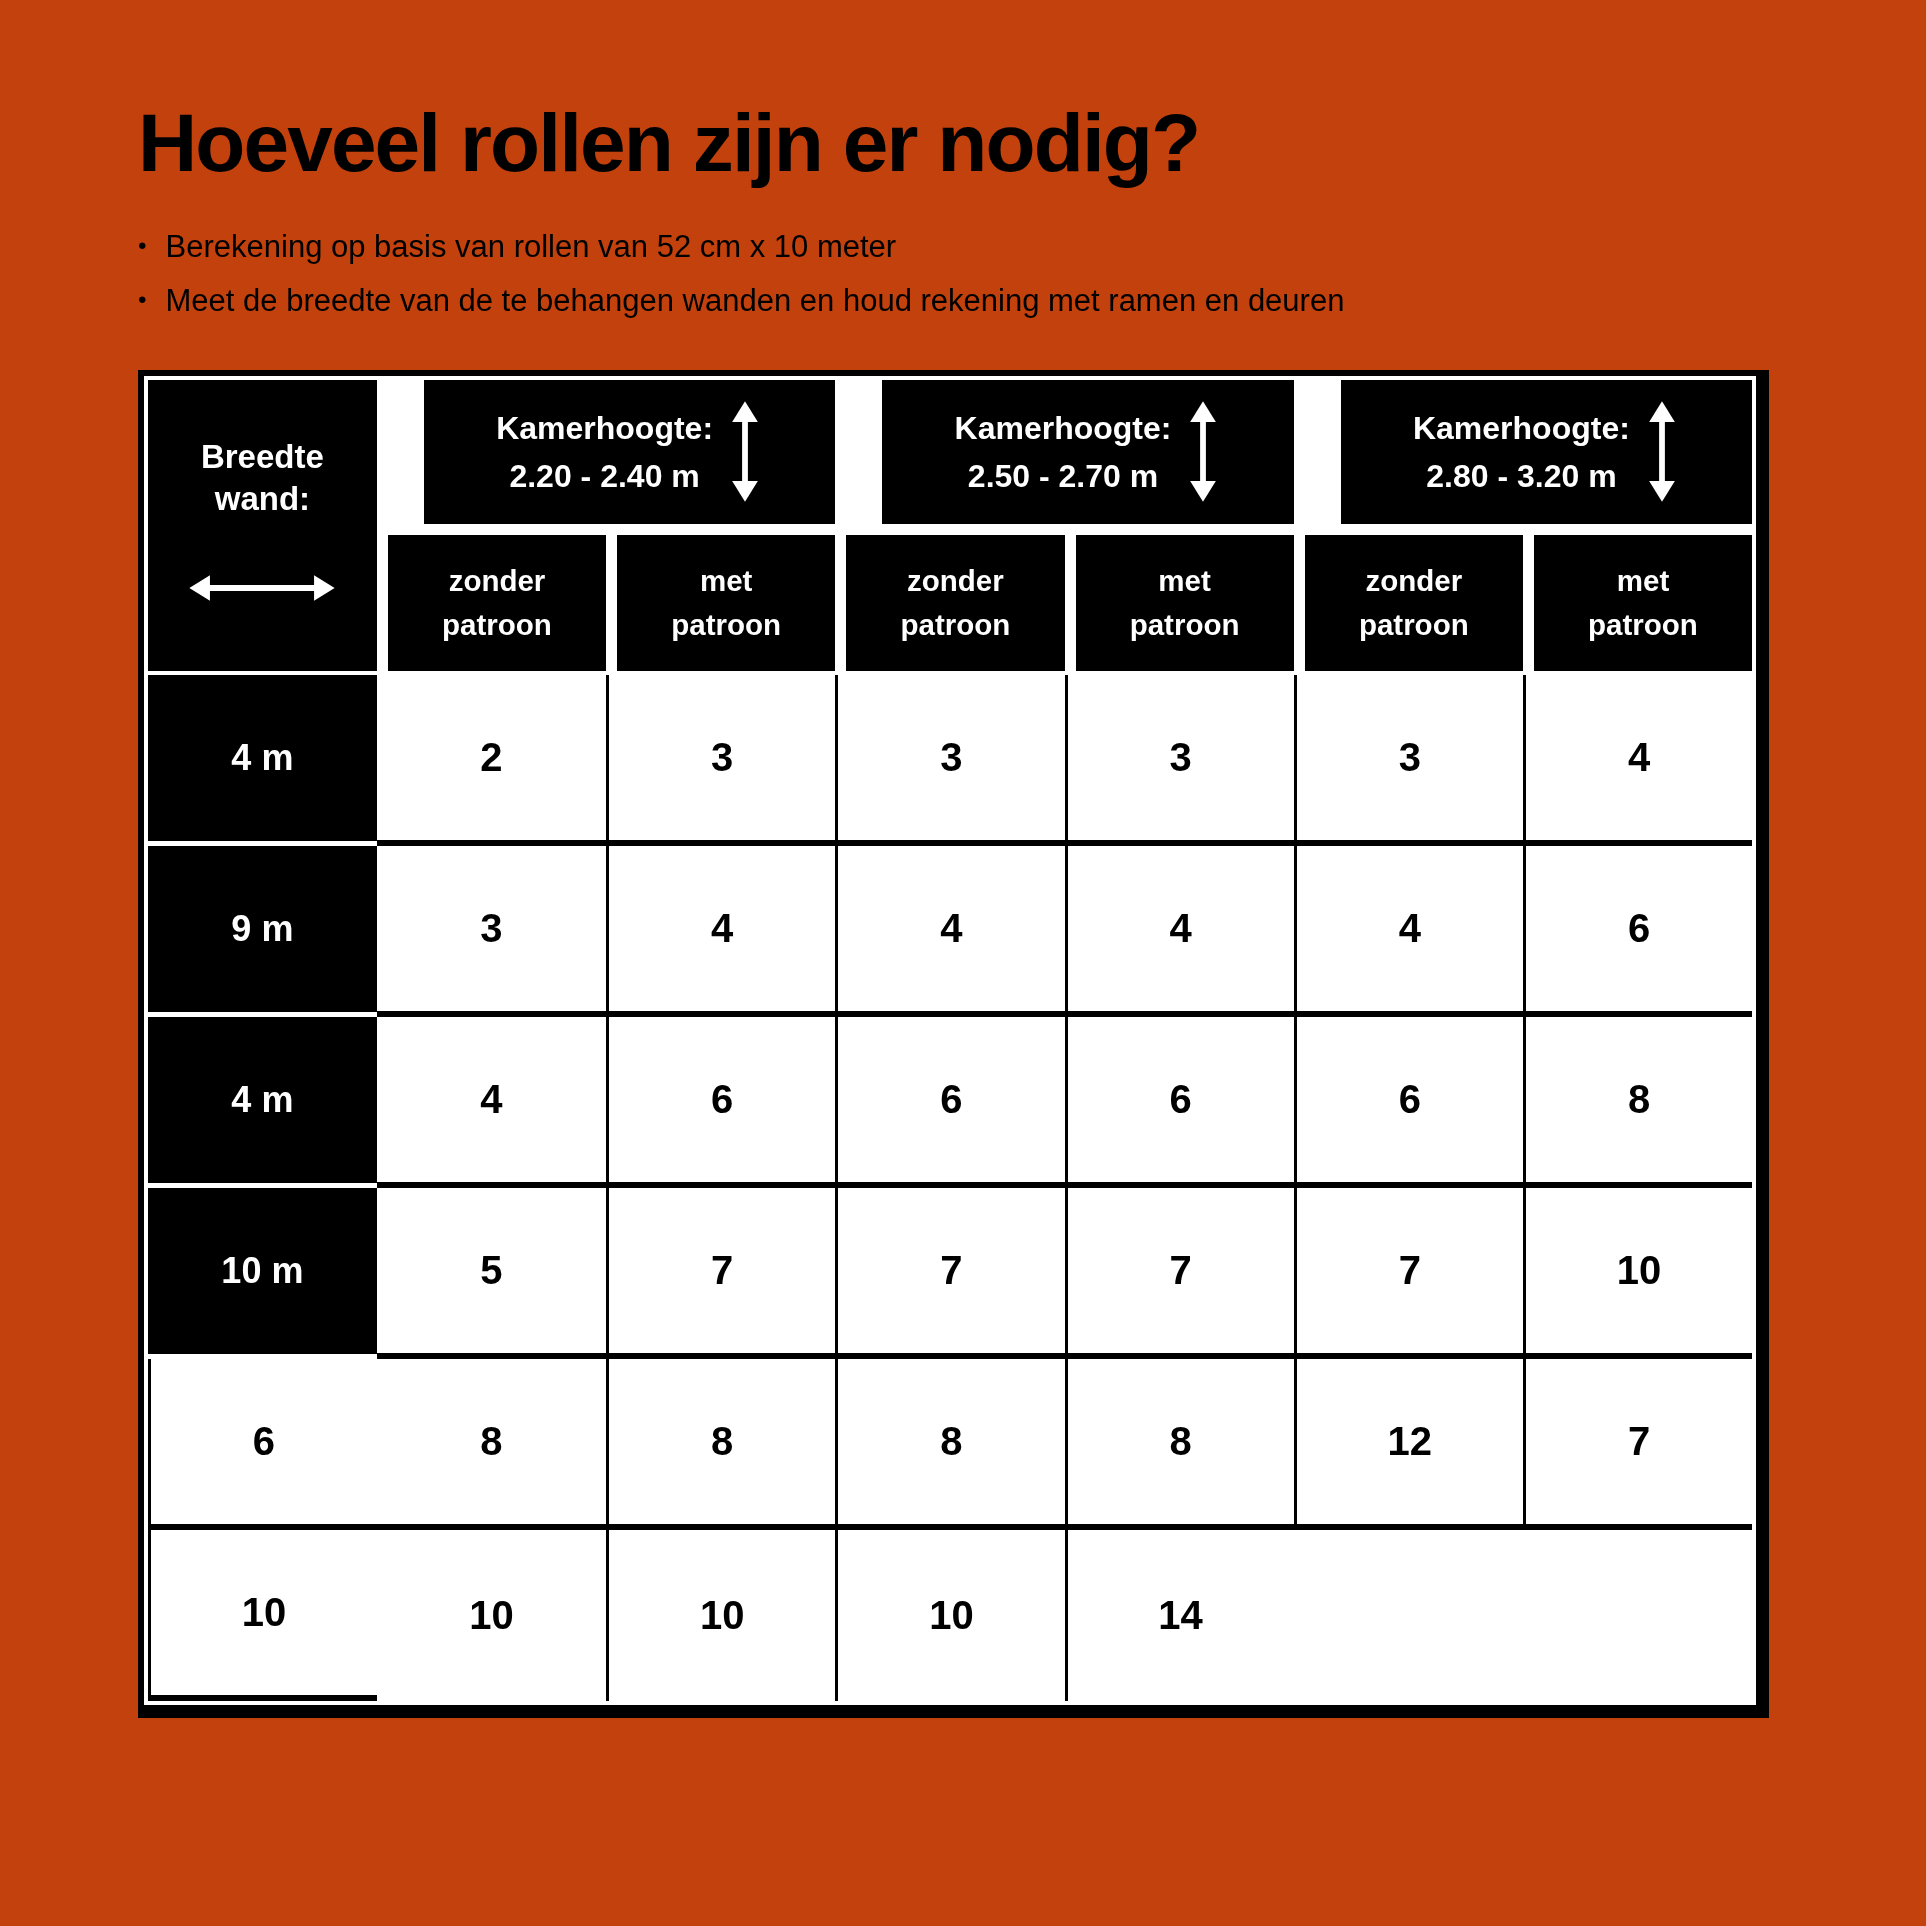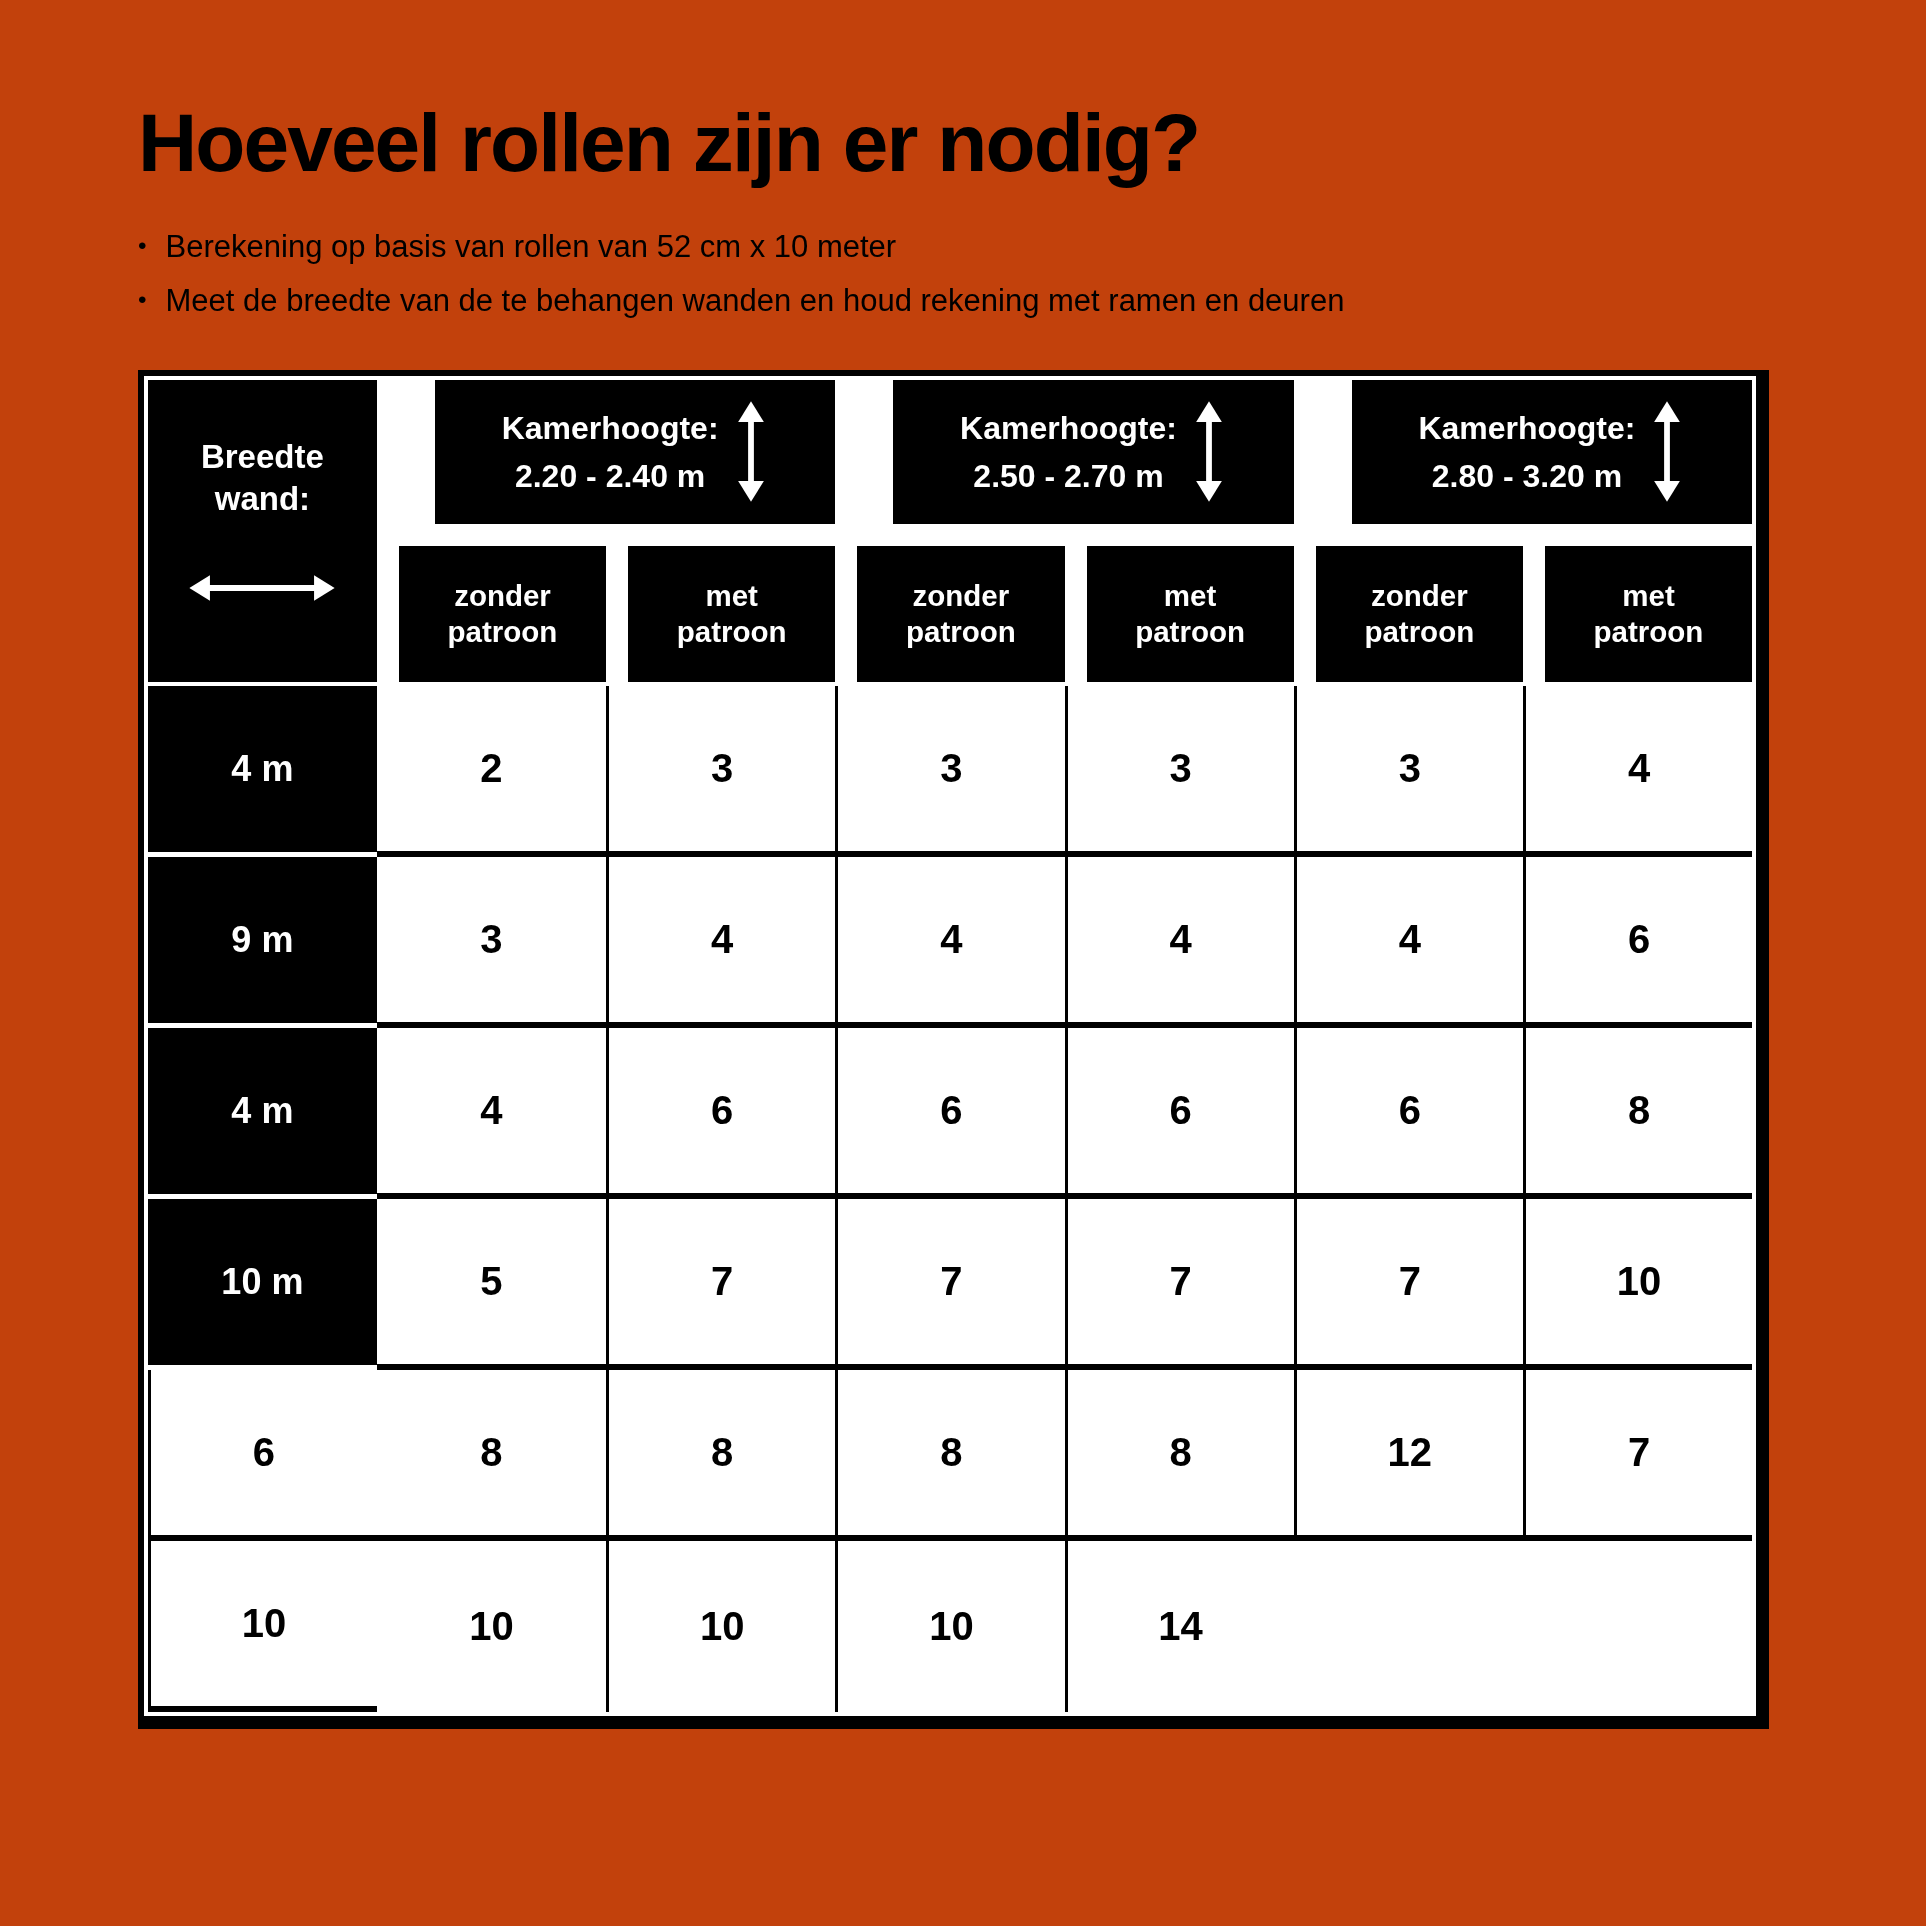--- a/index.html
+++ b/index.html
@@ -49,21 +49,21 @@
     border-style: solid;
     border-color: #000000;
     border-width: 6.4px 13px 13px 6.4px;
     padding: 3.9px;
     background: #ffffff;
   }
   .thead {
     display: grid;
     grid-template-columns: 229px repeat(6, 1fr);
     grid-template-rows: 144px 136px;
-    gap: 22px;
+    gap: 11px;
   }
   .corner {
     grid-column: 1;
     grid-row: 1 / 3;
     background: #000000;
     color: #ffffff;
     display: flex;
     flex-direction: column;
     align-items: center;
     padding-top: 56px;
@@ -99,21 +99,21 @@
     display: flex;
     align-items: center;
     justify-content: center;
     text-align: center;
   }
   .sub span {
     display: inline-block;
     max-width: 154px;
     font-size: 29.5px;
     font-weight: 700;
-    line-height: 36px;
+    line-height: 44px;
   }
   .tbody {
     display: grid;
     grid-template-columns: 229px repeat(6, 1fr);
     grid-auto-rows: 171px;
     margin-top: 3.9px;
   }
   .rowlabel {
     grid-column: 1;
     background: #000000;

